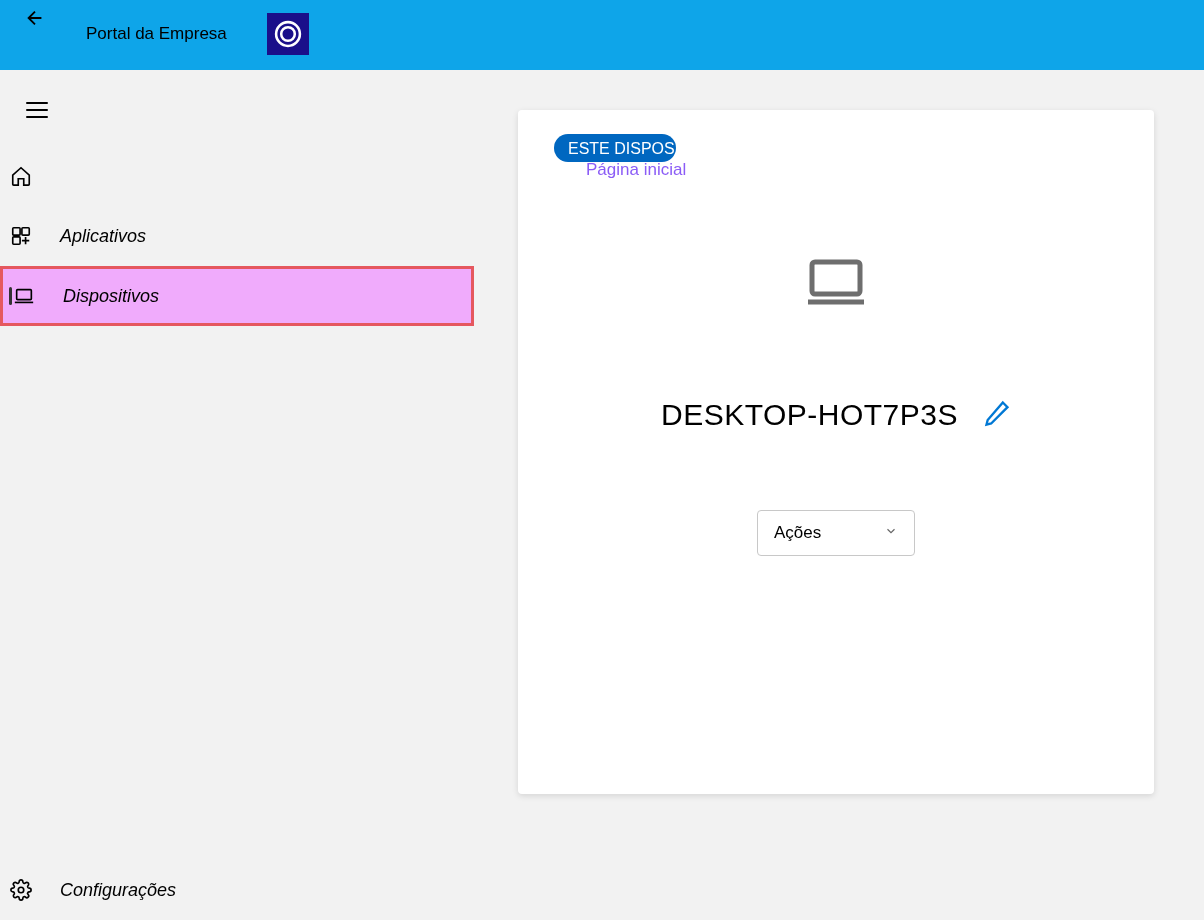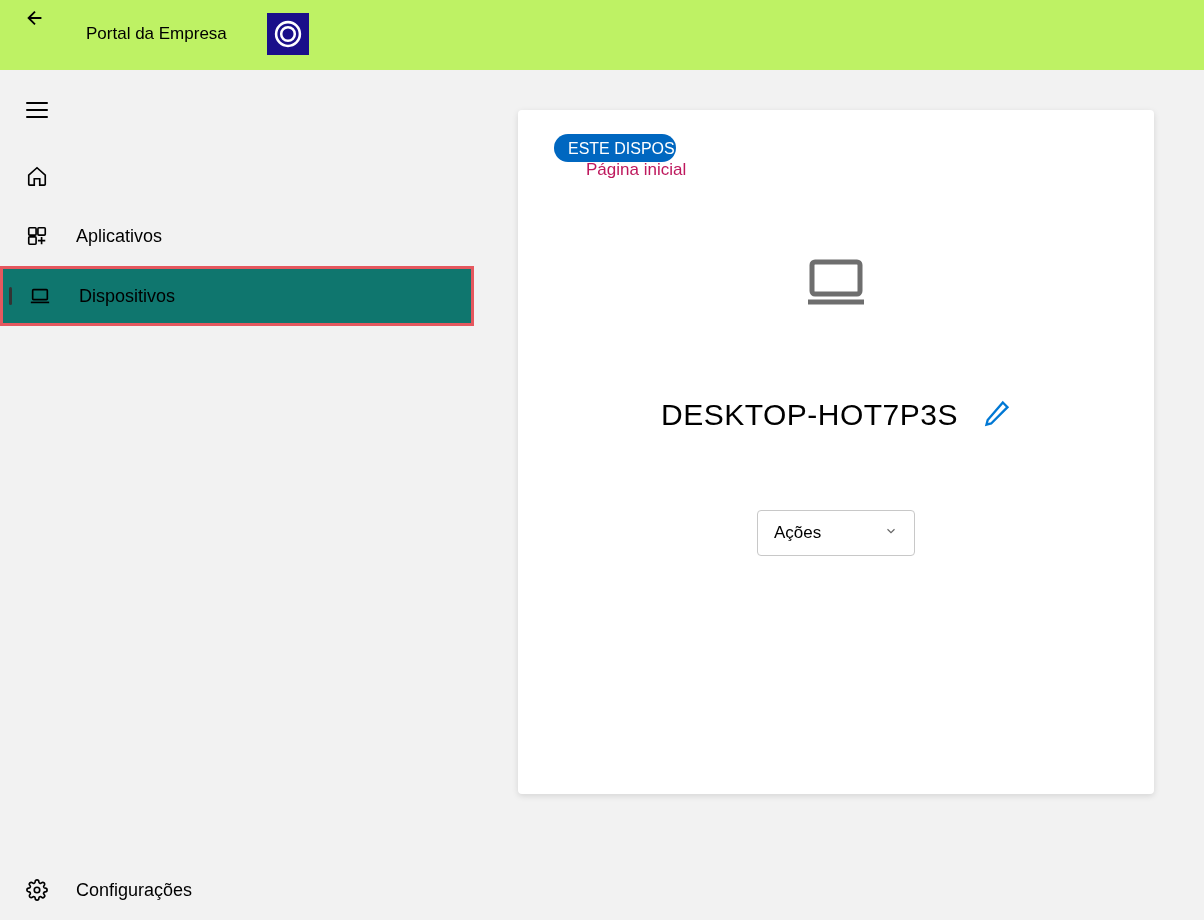--- a/index.html
+++ b/index.html
@@ -5,21 +5,21 @@
     * { margin: 0; padding: 0; box-sizing: border-box; }
     body {
       font-family: "Segoe UI", -apple-system, sans-serif;
       background: #f2f2f2;
       width: 1204px;
       height: 920px;
       overflow: hidden;
     }
     .titlebar {
       height: 70px;
-      background: #bef264;
+      background: #0ea5e9;
       display: flex;
       align-items: center;
       padding-left: 24px;
       gap: 40px;
     }
     .back-arrow {
       font-size: 22px;
       color: #000;
       cursor: pointer;
       margin-top: -28px;
@@ -63,27 +63,28 @@
     }
     .hamburger-lines div {
       height: 2px;
       background: #000;
       border-radius: 1px;
     }
     .nav-item {
       display: flex;
       align-items: center;
       height: 60px;
-      padding-left: 26px;
+      padding-left: 10px;
       gap: 28px;
       cursor: pointer;
       position: relative;
+      font-style: italic;
     }
     .nav-item.active {
-      background: #0f766e;
+      background: #f0abfc;
     }
     .nav-item.active::before {
       content: "";
       position: absolute;
       left: 6px;
       top: 18px;
       bottom: 18px;
       width: 3px;
       background: #333;
       border-radius: 2px;
@@ -129,21 +130,21 @@
       border-radius: 999px;
       overflow: hidden;
       max-width: 122px;
       white-space: nowrap;
     }
     .breadcrumb {
       position: absolute;
       left: 68px;
       top: 50px;
       font-size: 17px;
-      color: #be185d;
+      color: #8b5cf6;
     }
     .device-icon-wrap {
       display: flex;
       justify-content: center;
       margin-top: 124px;
     }
     .device-icon svg { width: 60px; height: 48px; }
     .device-name-row {
       display: flex;
       justify-content: center;

